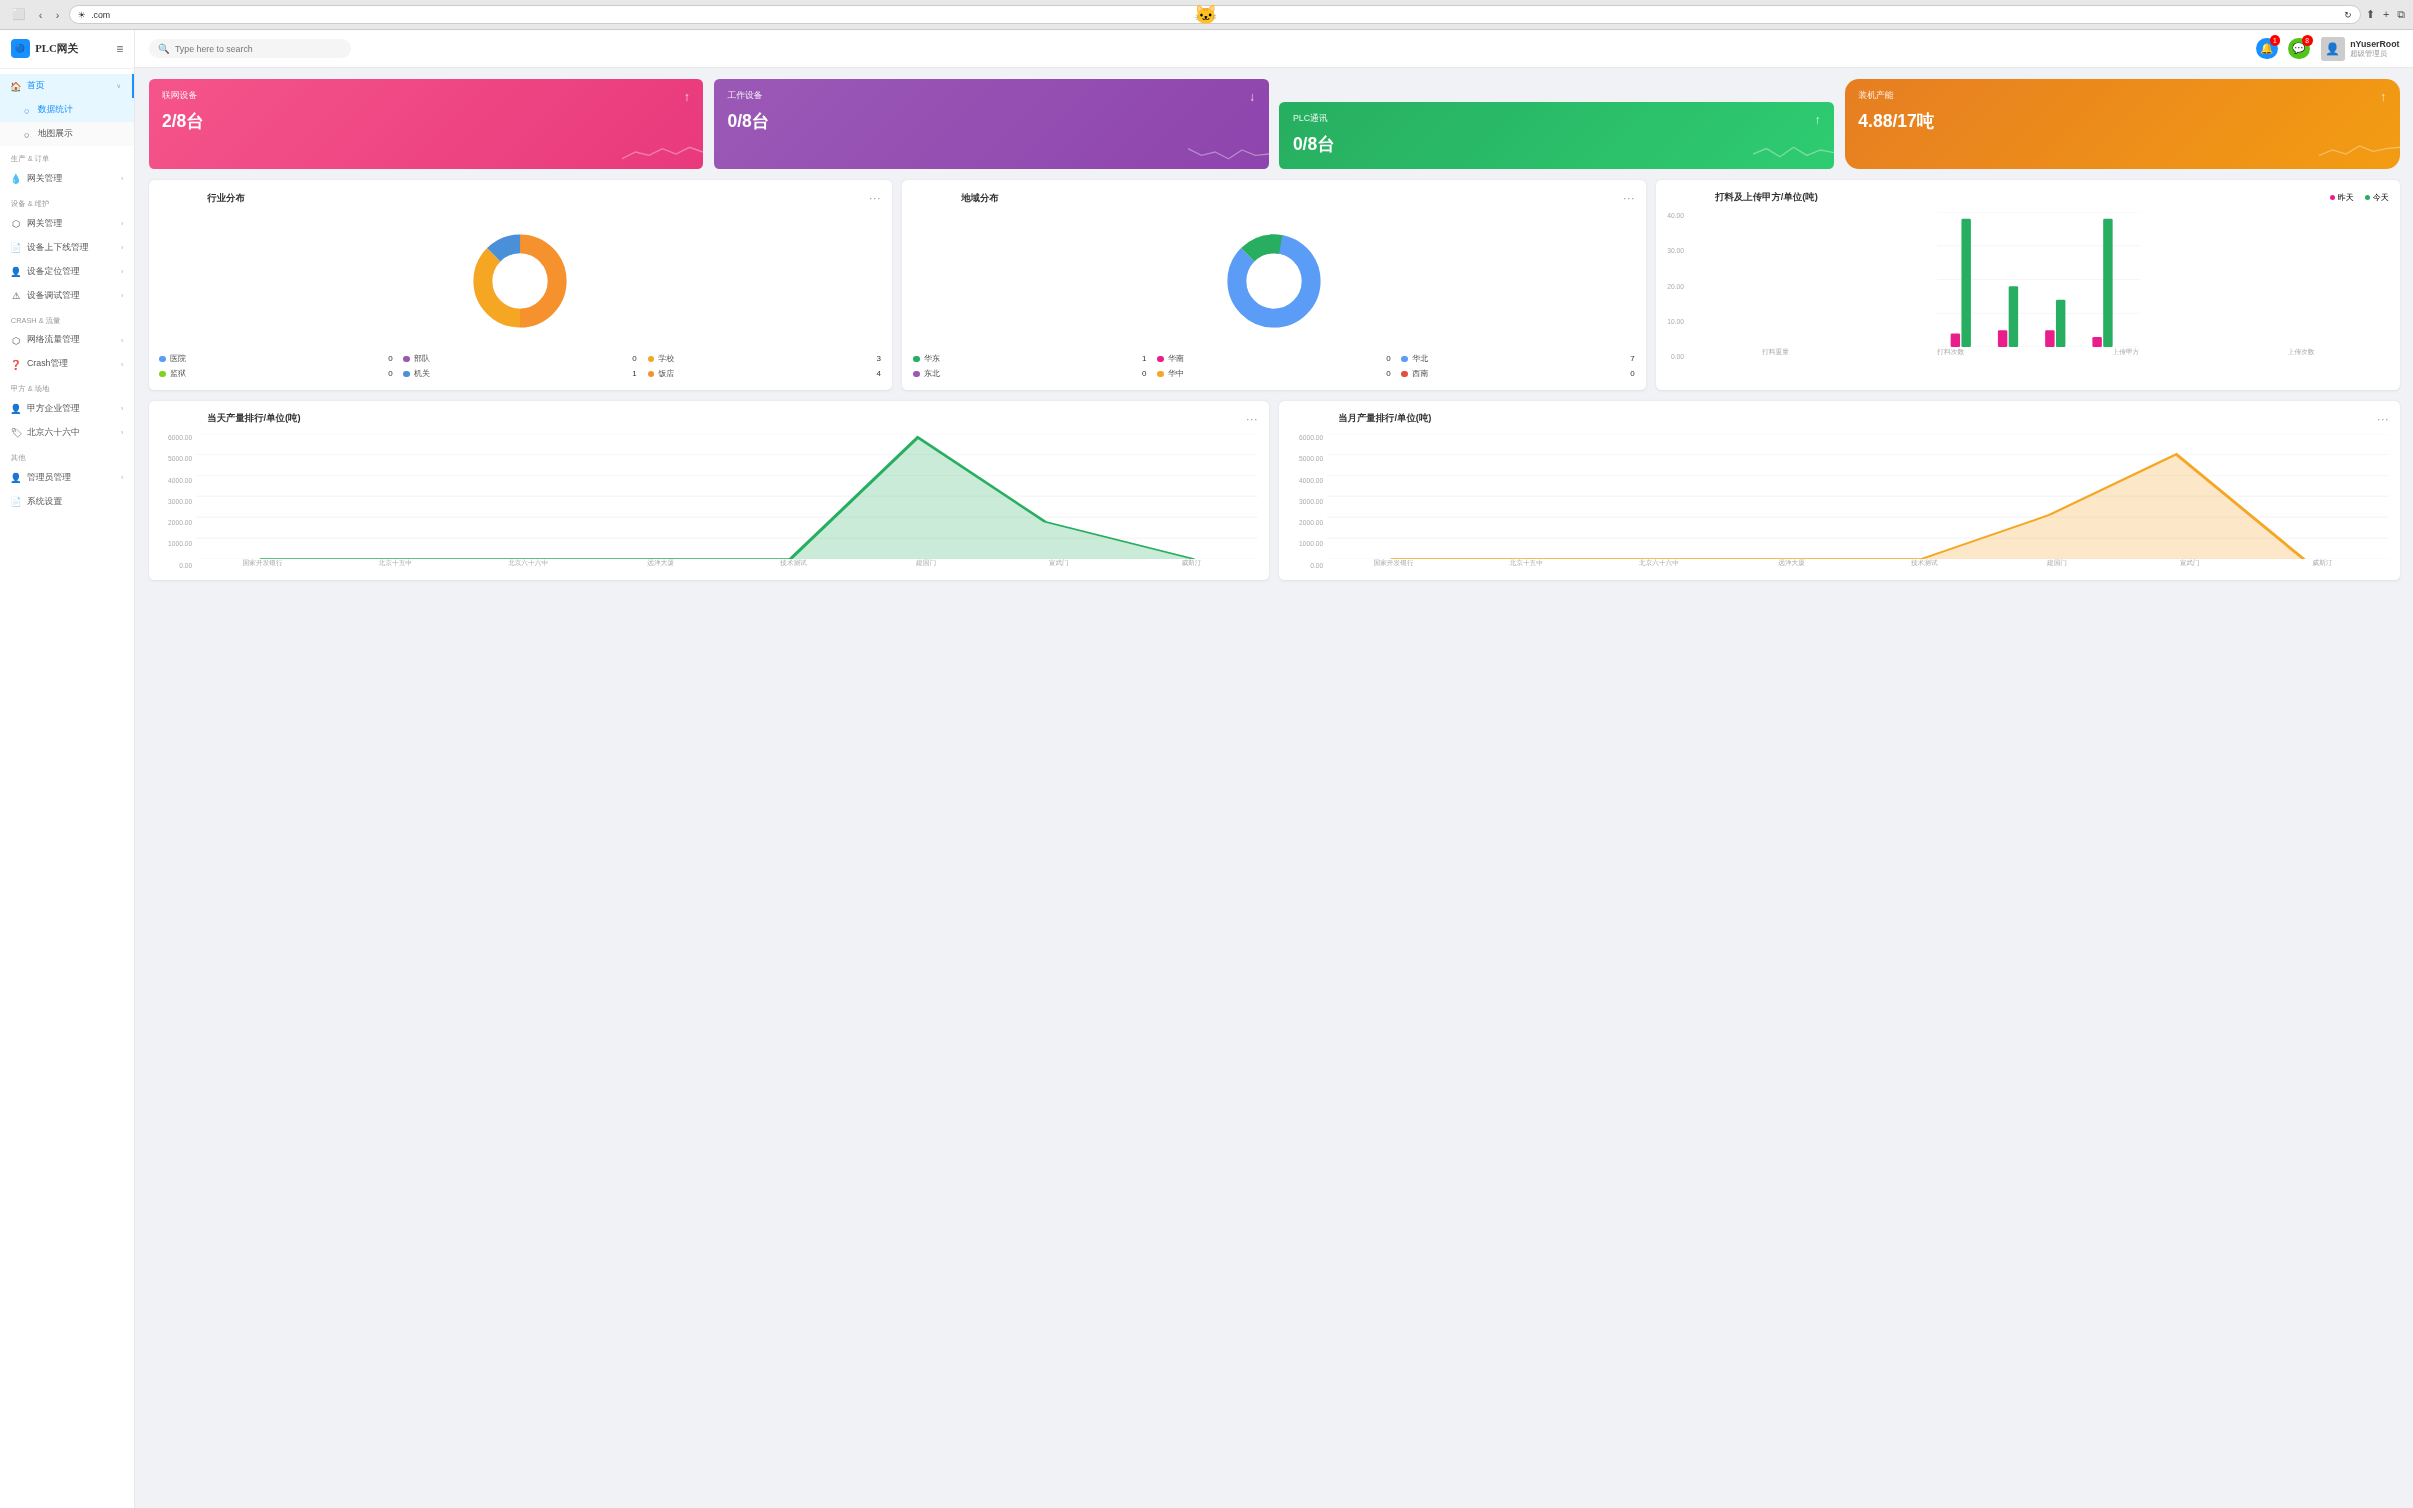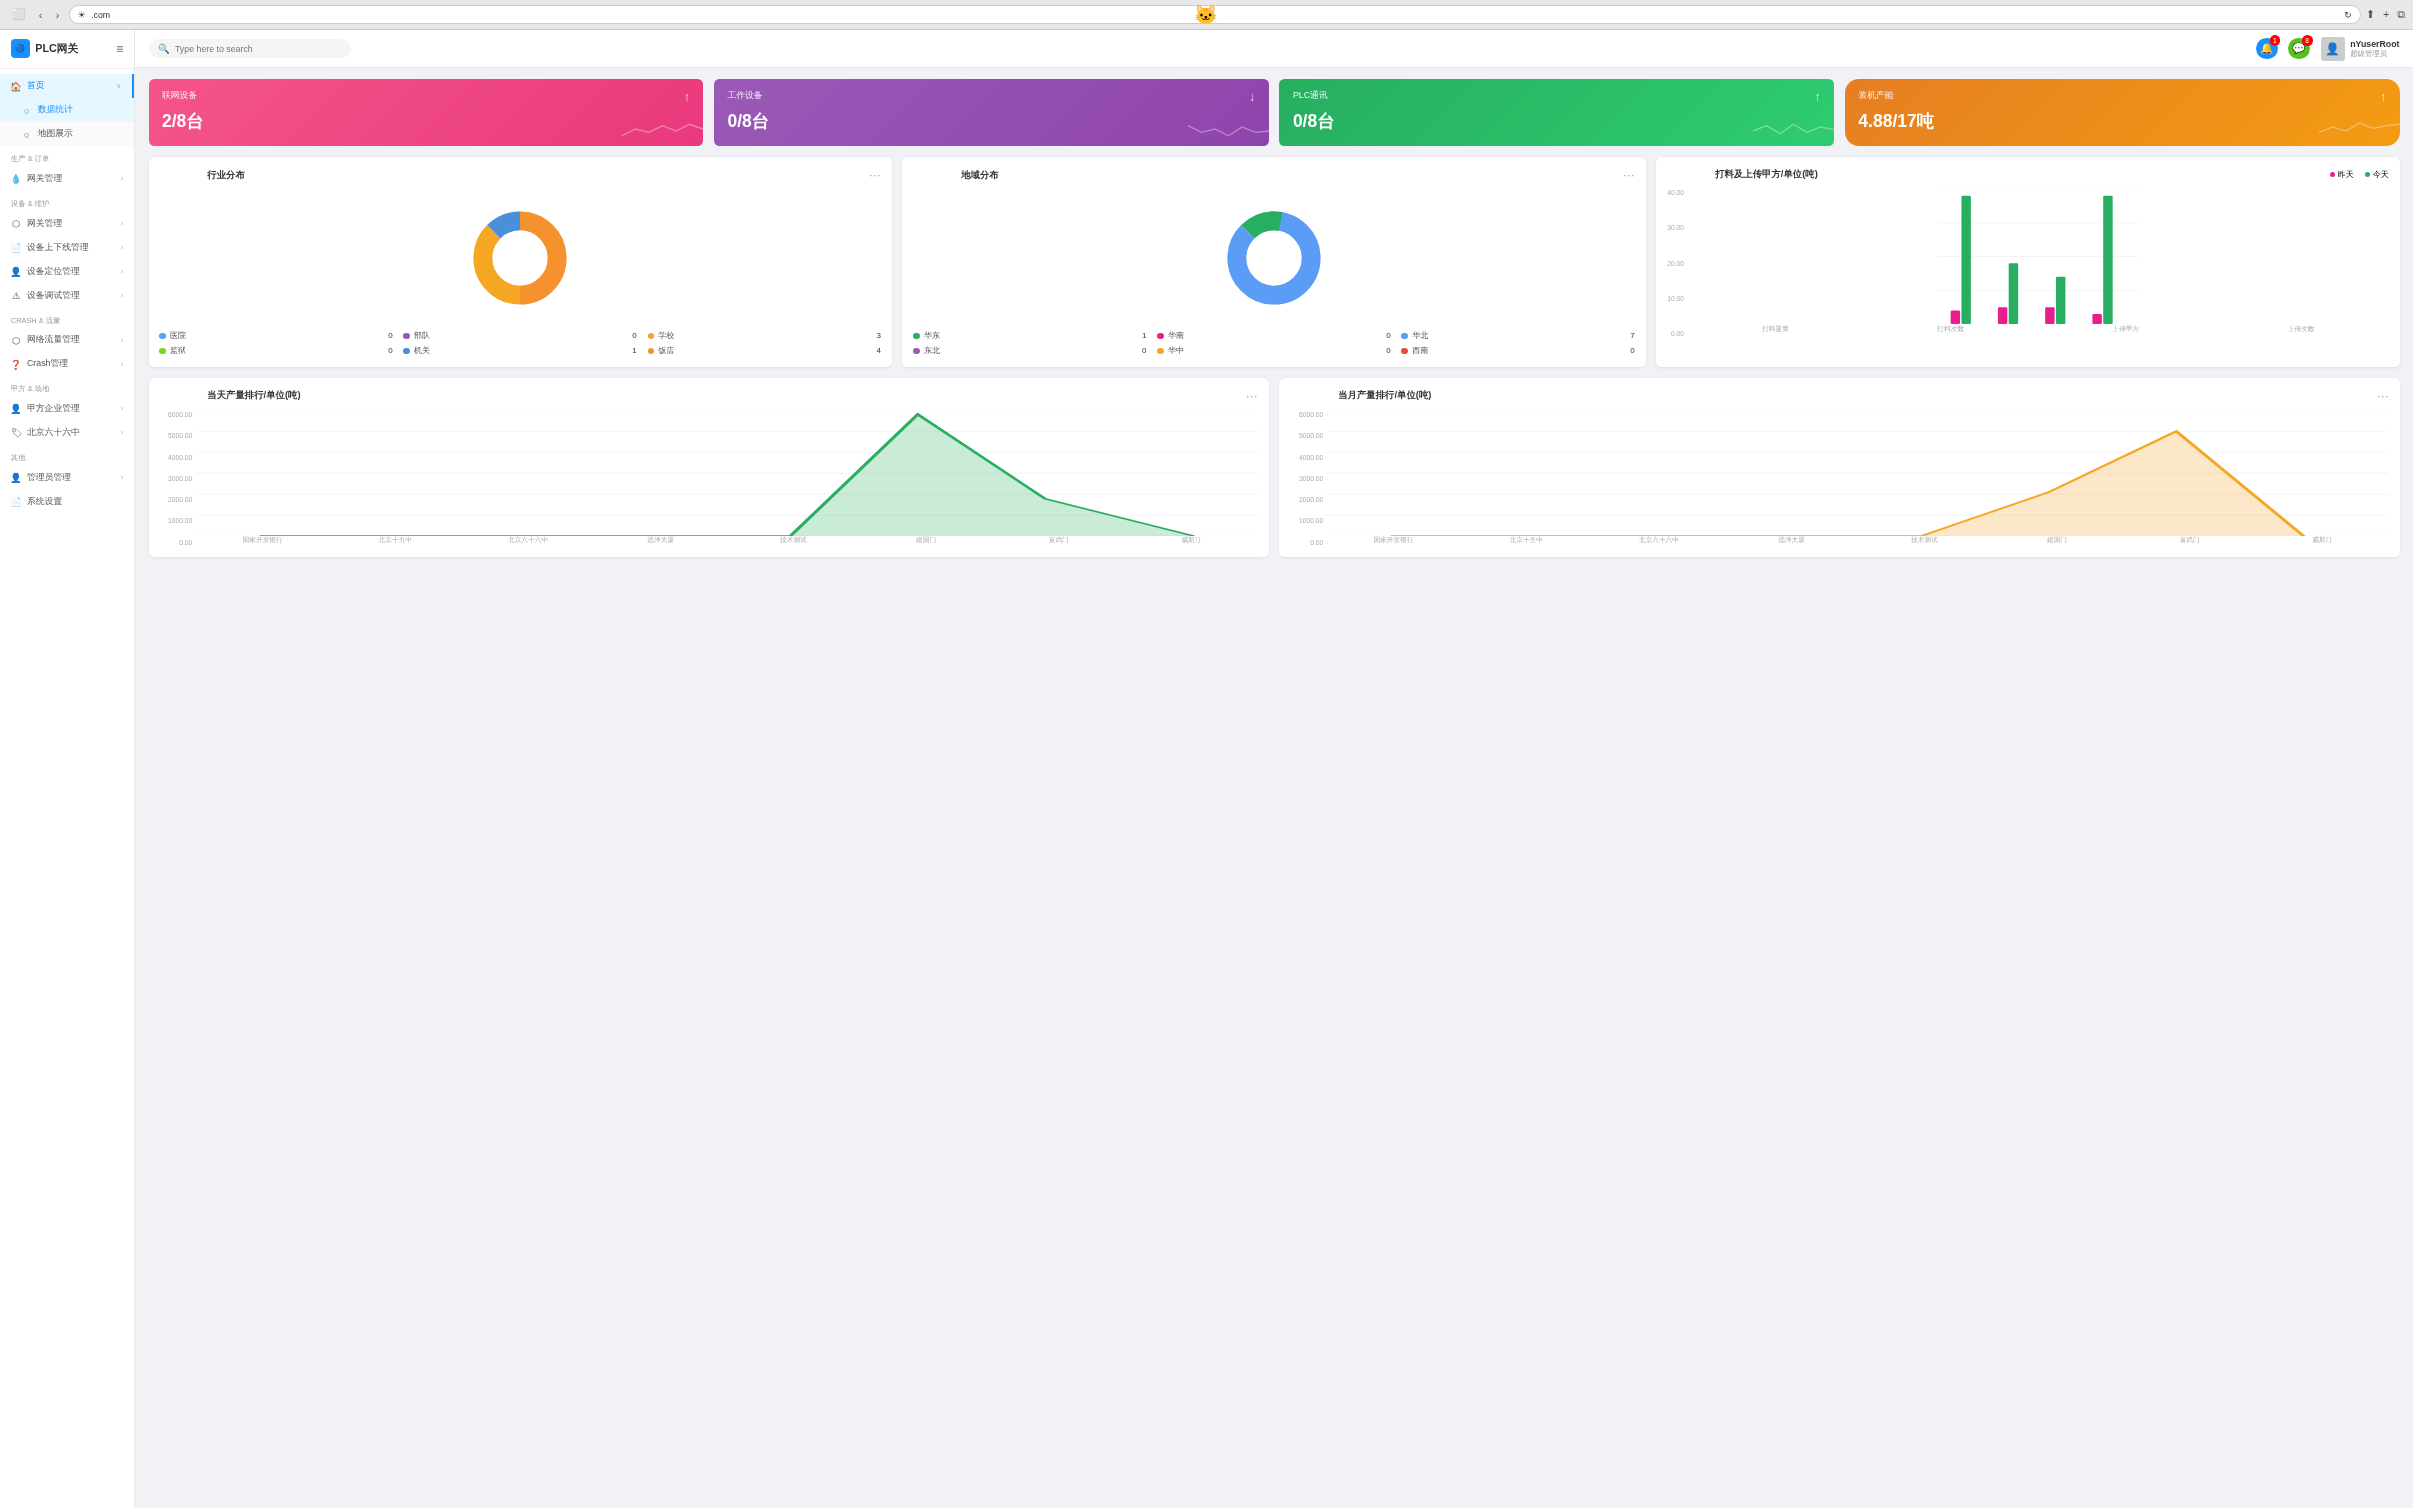--- a/index.html
+++ b/index.html
@@ -56,21 +56,21 @@
       border-bottom: 0.7px solid #f0f0f0;
       gap: 5.4px;
     }
     .sidebar-logo {
       width: 19px; height: 19px;
       background: #1890ff;
       border-radius: 4px;
       display: flex; align-items: center; justify-content: center;
       color: white; font-size: 8px; font-weight: bold;
     }
-    .sidebar-title { font-size: 10.8px; font-weight: 600; color: #333; }
+    .sidebar-title { font-size: 10.8px; font-weight: 600; color: #333; font-family: Liberation Serif, serif; }
     .sidebar-menu-btn { margin-left: auto; cursor: pointer; color: #666; font-size: 12px; }
 
     .sidebar-nav { flex: 1; padding: 5.4px 0; }
     .nav-section-label { font-size: 7.4px; color: #999; padding: 8px 10.8px 2.7px; }
     .nav-item {
       display: flex; align-items: center;
       padding: 6px 10.8px;
       cursor: pointer;
       color: #555;
       font-size: 8.8px;
@@ -151,21 +151,21 @@
     .stat-card {
       border-radius: 5.4px;
       padding: 10.8px 13.5px;
       color: white;
       position: relative;
       overflow: hidden;
       min-height: 67px;
     }
     .stat-card.pink { background: linear-gradient(135deg, #f5548a, #e8397c); }
     .stat-card.purple { background: linear-gradient(135deg, #9b59b6, #8e44ad); }
-    .stat-card.green { background: linear-gradient(135deg, #27ae60, #2ecc71); }
+    .stat-card.green { background: linear-gradient(135deg, #27ae60, #2ecc71); margin-top: 23px; }
     .stat-card.orange { background: linear-gradient(135deg, #e67e22, #f39c12); border-radius: 14px; }
 
     .stat-card-header { display: flex; justify-content: space-between; align-items: flex-start; margin-bottom: 5.4px; }
     .stat-card-title { font-size: 8.8px; opacity: 0.9; }
     .stat-card-arrow { font-size: 12px; opacity: 0.8; }
     .stat-card-value { font-size: 17.5px; font-weight: 700; margin-bottom: 2.7px; }
     .stat-card-chart { position: absolute; right: 0; bottom: 0; opacity: 0.6; }
 
     
     .chart-row { display: grid; gap: 10.8px; margin-bottom: 10.8px; }

